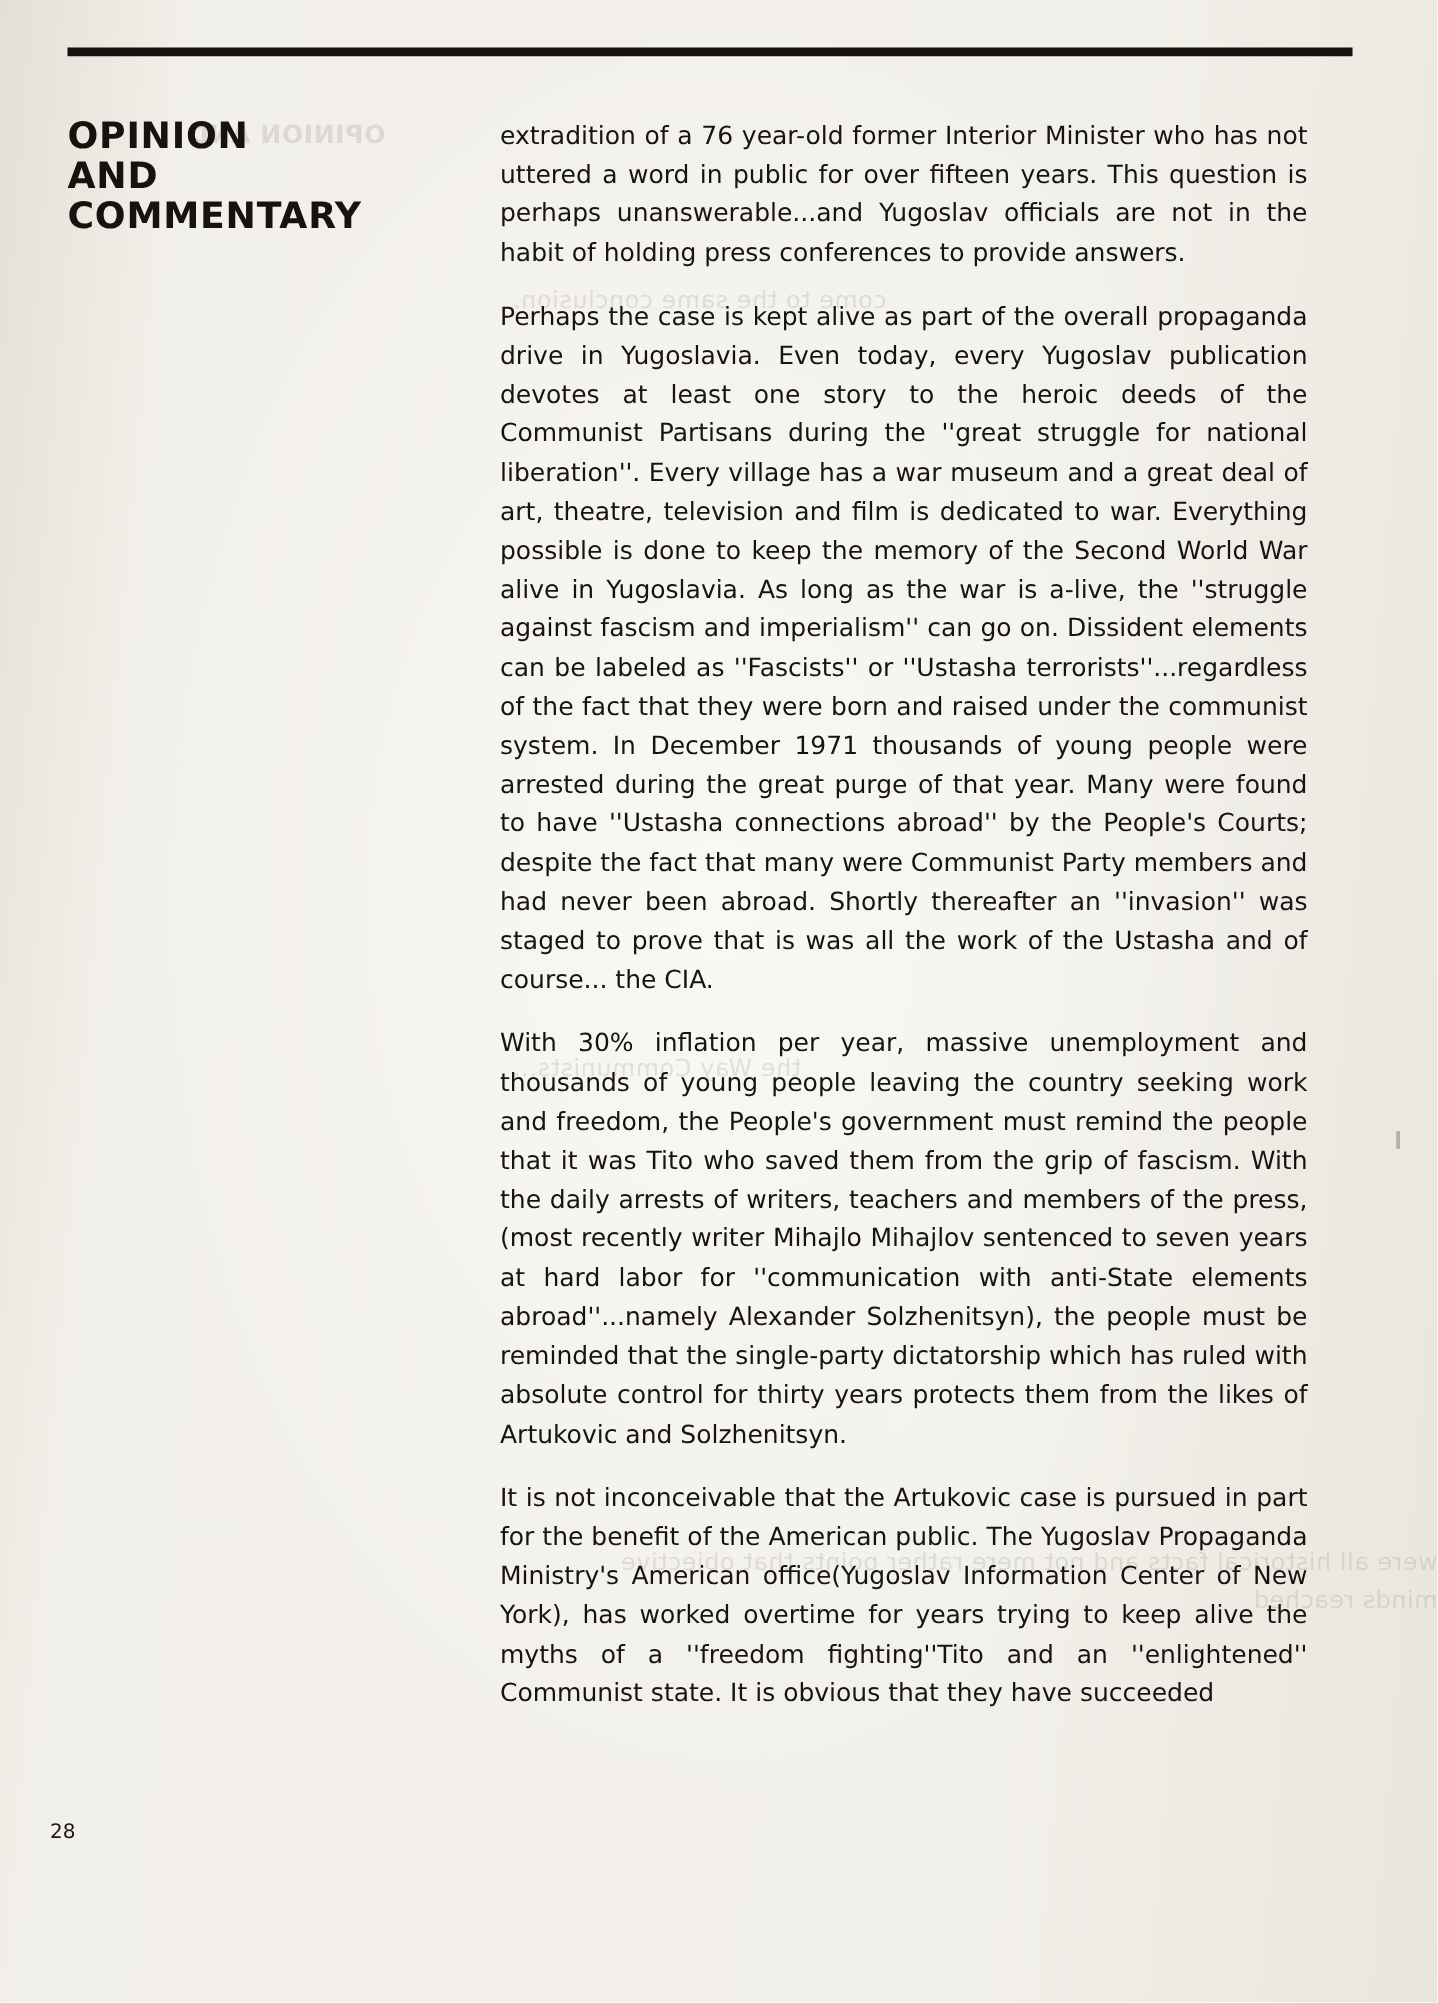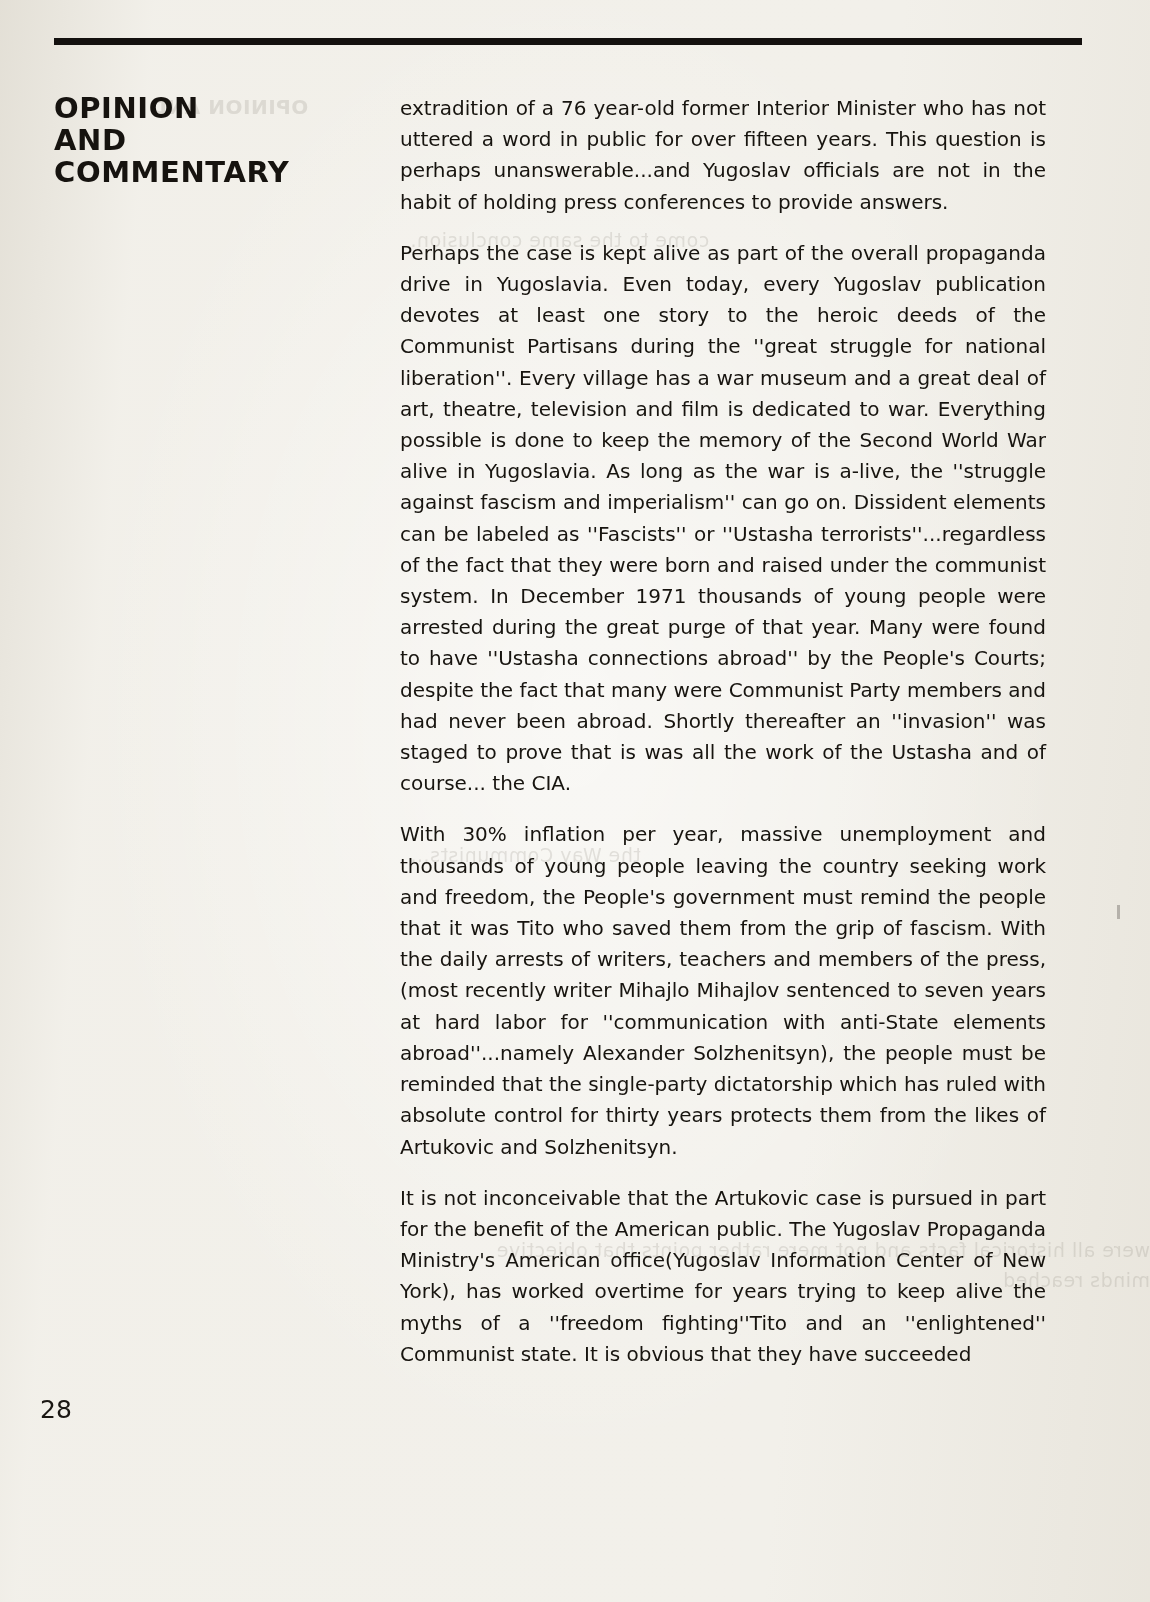--- a/index.html
+++ b/index.html
@@ -44,23 +44,23 @@
     font-size: 29px;
     line-height: 32px;
     letter-spacing: 0.6px;
     color: #16130f;
   }
   .section-label div { white-space: nowrap; }
 
   .page-number {
     position: absolute;
     left: 40px;
-    top: 1395px;
+    top: 1455px;
     font-family: "DejaVu Sans", sans-serif;
-    font-size: 25px;
+    font-size: 16px;
     color: #1a1713;
   }
 
   .column {
     position: absolute;
     left: 400px;
     top: 93px;
     width: 646px;
   }
   .para {

